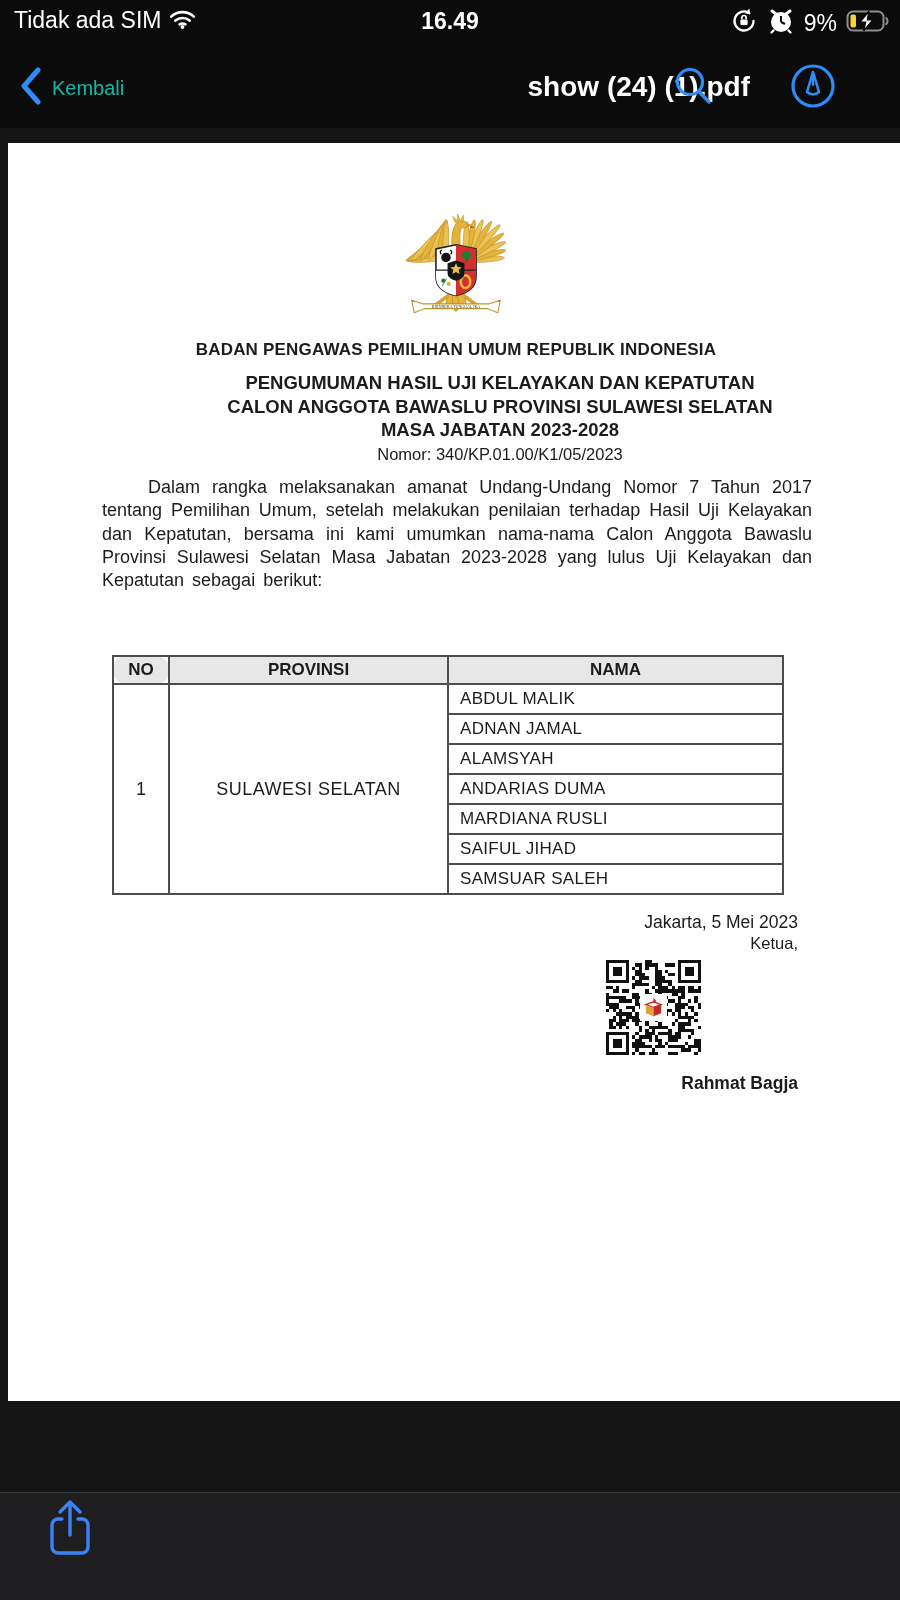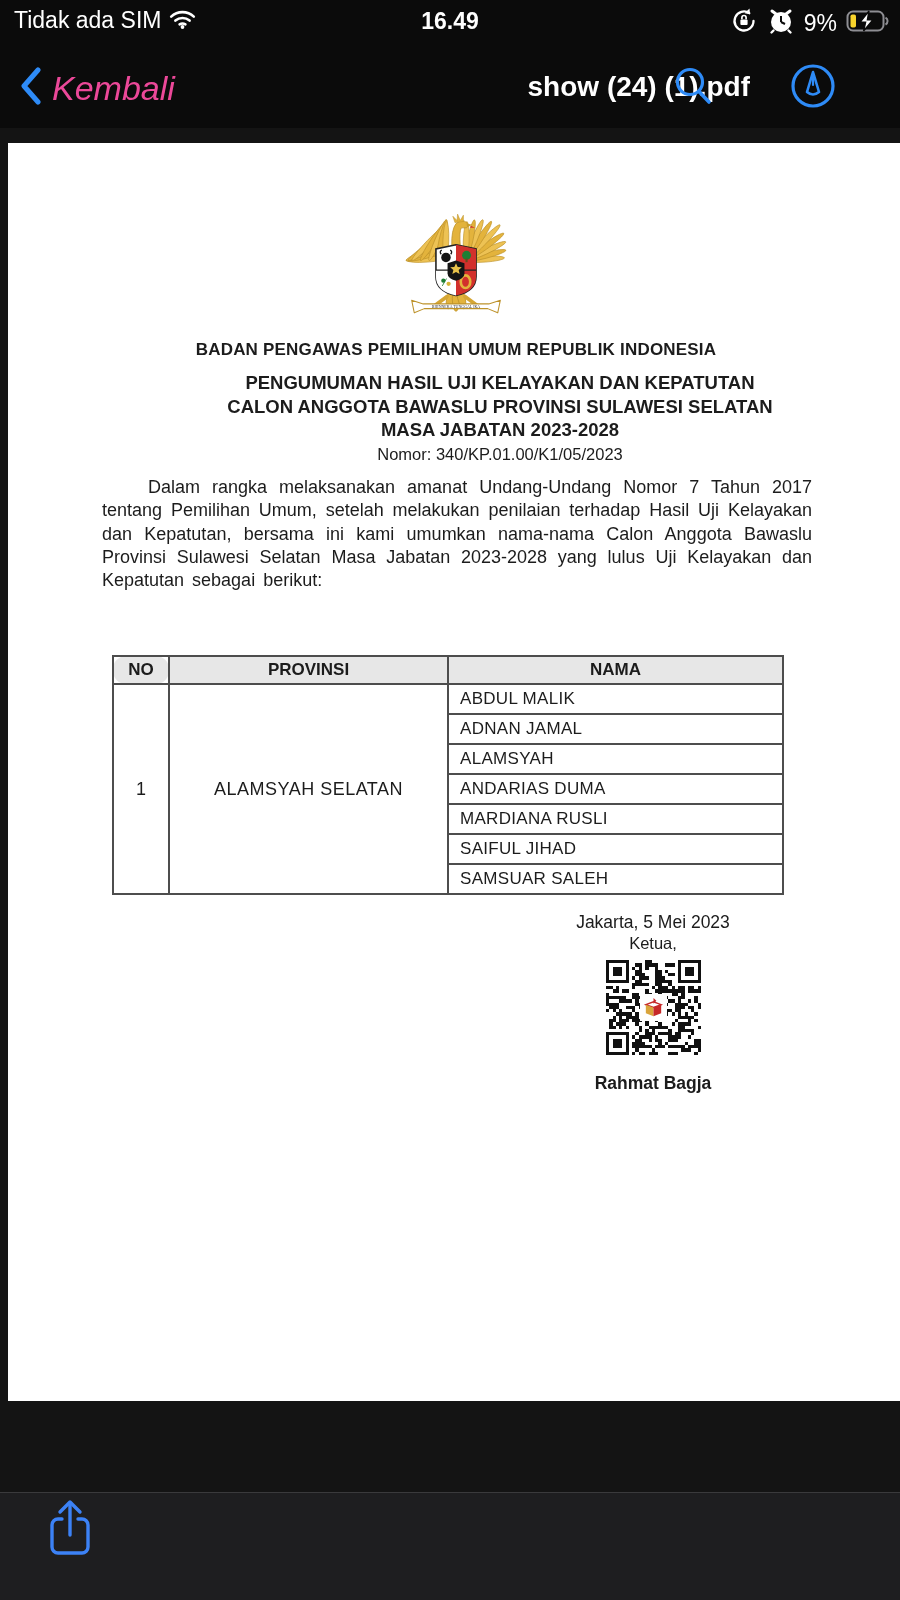--- a/index.html
+++ b/index.html
@@ -16,21 +16,21 @@
   .sb-left{position:absolute;left:14px;top:7px;display:flex;align-items:center;gap:8px;}
   .sb-carrier{font-size:23px;color:#fff;}
   .sb-time{position:absolute;left:0;right:0;top:8px;text-align:center;font-size:23px;font-weight:bold;}
   .sb-right{position:absolute;right:10px;top:7px;display:flex;align-items:center;gap:9px;}
   .sb-batt-pct{font-size:23px;}
   
   .nav-bar{
     position:absolute;top:45px;left:0;width:900px;height:83px;background:#0b0b0b;z-index:5;
   }
   .nav-back{position:absolute;left:20px;top:22px;display:flex;align-items:center;gap:10px;cursor:pointer;}
-  .nav-back-label{font-size:34px;color:#ec4899;font-style:italic;}
+  .nav-back-label{font-size:20px;color:#14b8a6;}
   .nav-title{position:absolute;left:150px;right:150px;top:26px;text-align:right;
     font-size:28px;font-weight:bold;color:#fff;white-space:nowrap;overflow:hidden;}
   .nav-icon-btn{position:absolute;top:18px;width:50px;height:50px;display:flex;align-items:center;justify-content:center;cursor:pointer;}
   .nav-search{left:668px;}
   .nav-markup{left:788px;}
   
   .pdf-viewer{position:absolute;top:128px;left:0;width:900px;height:1364px;background:#141414;}
   .page{
     position:absolute;left:8px;top:15px;width:884px;height:1258px;background:#ffffff;
     color:#1c1c1c;
@@ -52,21 +52,21 @@
     font-size:17px;color:#1c1c1c;
   }
   .doc-table th,.doc-table td{border:2px solid #4d4d4d;padding:0;}
   .doc-table th{background:#e7e7e7;font-weight:bold;height:26px;text-align:center;font-size:17px;}
   .col-no{width:54px;border-radius:13px;}
   .col-prov{width:277px;}
   .col-nama{width:333px;}
   .cell-no{text-align:center;font-size:18px;}
   .cell-prov{text-align:center;font-size:18px;letter-spacing:.5px;}
   .cell-name{height:28px;text-align:left;padding-left:11px !important;font-size:17px;letter-spacing:.3px;}
-  .sign-block{position:absolute;top:768px;left:500px;width:290px;text-align:center;}
+  .sign-block{position:absolute;top:768px;left:500px;width:290px;text-align:right;}
   .sign-place{font-size:17.5px;line-height:22px;}
   .sign-role{font-size:16.5px;line-height:21px;}
   .qr-wrap{position:relative;width:95px;height:95px;margin:6px auto 0 auto;}
   .qr-logo{position:absolute;left:34px;top:34px;width:27px;height:27px;background:#fff;
     display:flex;align-items:center;justify-content:center;}
   .sign-name{font-size:17.5px;margin-top:18px;font-weight:bold;}
   .footer-note{
     position:absolute;top:1186px;left:0;width:100%;text-align:center;
     font-style:italic;font-size:12.5px;color:#222;
   }
@@ -234,21 +234,21 @@
 
     <table class="doc-table">
       <tbody>
           <tr>
         <th class="col-no">NO</th>
         <th class="col-prov">PROVINSI</th>
         <th class="col-nama">NAMA</th>
       </tr>
       <tr>
         <td class="cell-no" rowspan="7">1</td>
-        <td class="cell-prov" rowspan="7">ALAMSYAH SELATAN</td>
+        <td class="cell-prov" rowspan="7">SULAWESI SELATAN</td>
         <td class="cell-name">ABDUL MALIK</td>
       </tr>
       <tr>
             <td class="cell-name">ADNAN JAMAL</td>
           </tr>
       <tr>
             <td class="cell-name">ALAMSYAH</td>
           </tr>
       <tr>
             <td class="cell-name">ANDARIAS DUMA</td>

